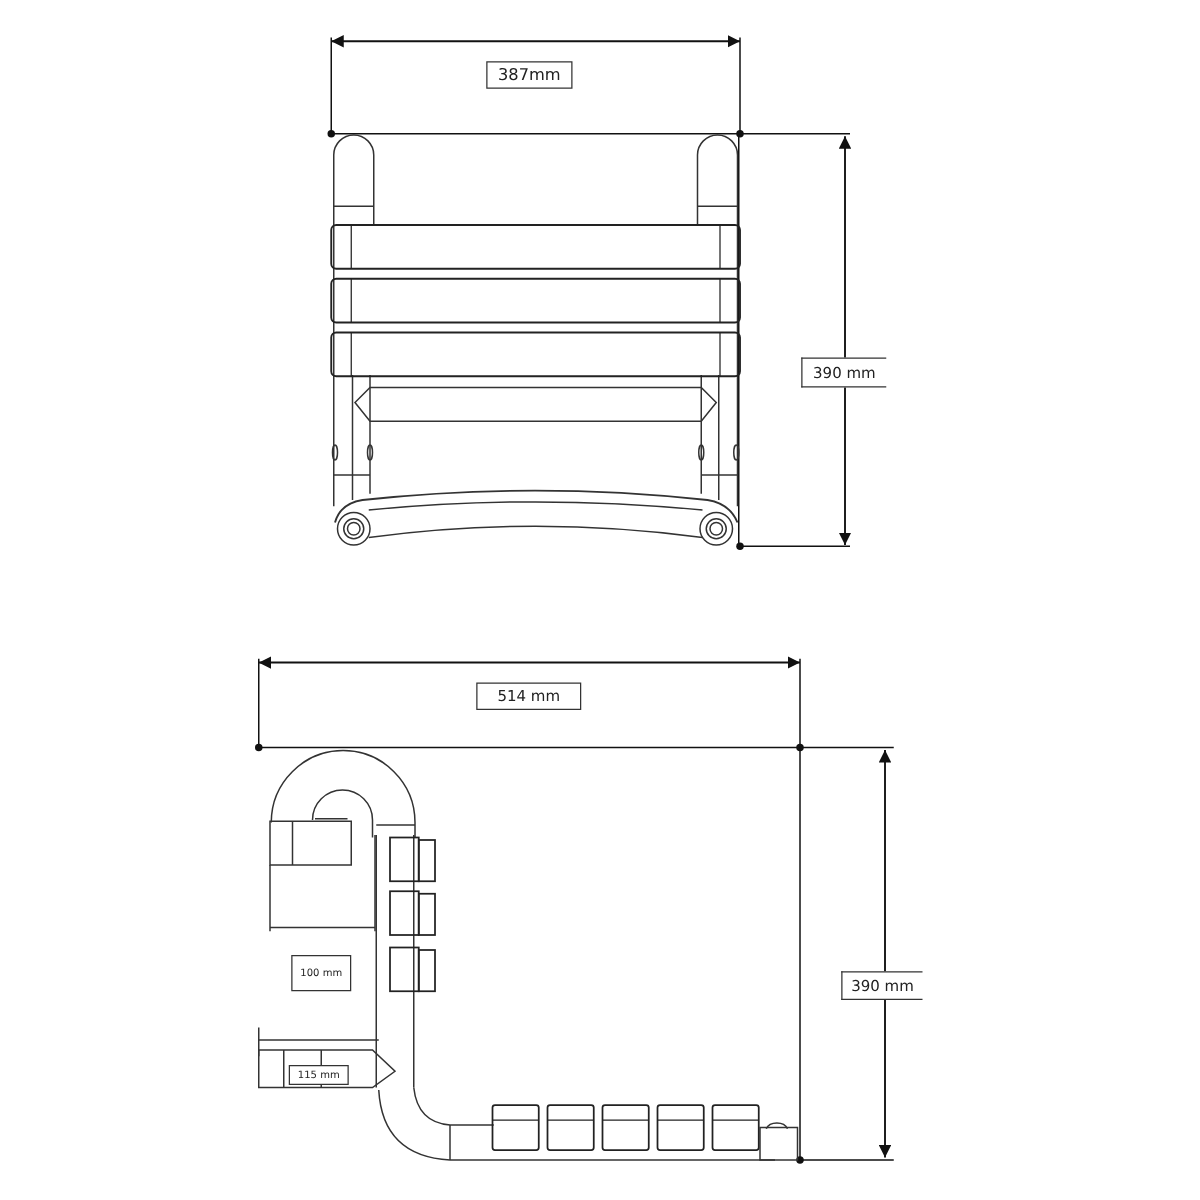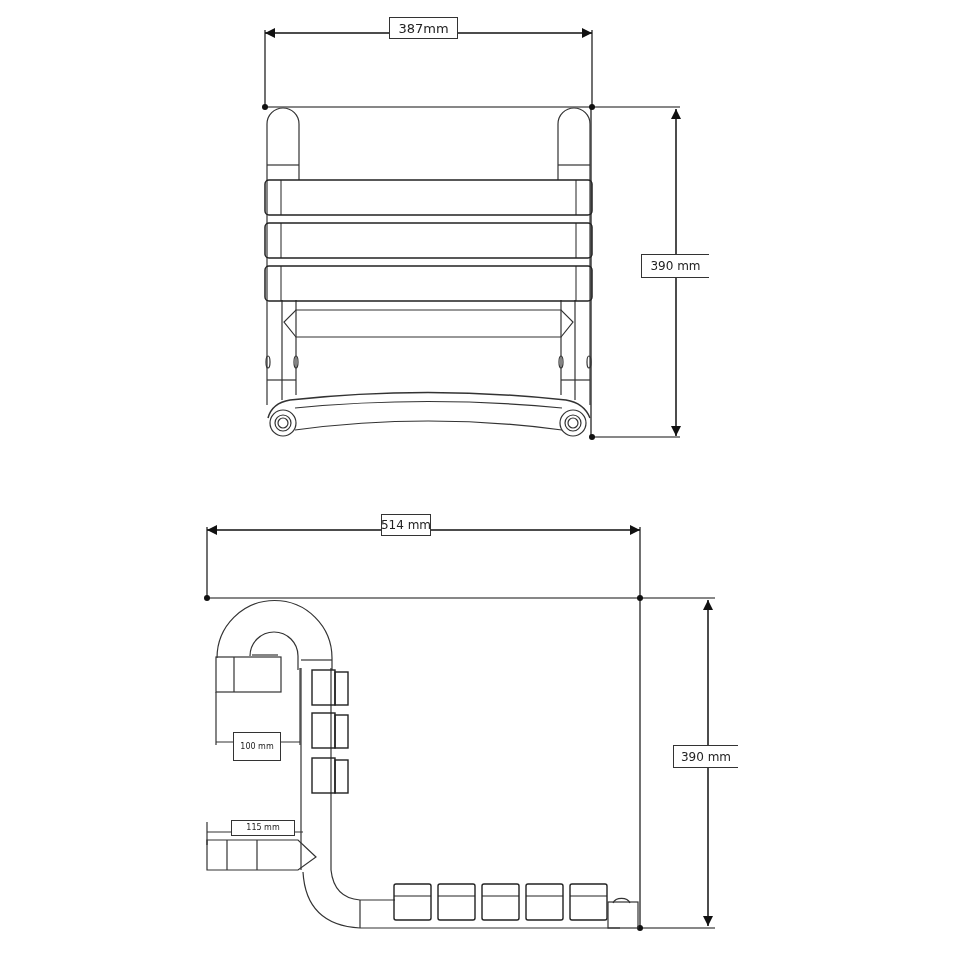--- a/index.html
+++ b/index.html
@@ -1,18 +1,18 @@
 <!DOCTYPE html>
 <html><head>
 <meta charset="utf-8">
 <style>
   html, body { margin: 0; padding: 0; background: #ffffff; }
   body { width: 960px; height: 960px; position: relative; overflow: hidden; font-family: "DejaVu Sans", sans-serif; }
   svg { position: absolute; left: 0; top: 0; }
-  .dim-label { position: absolute; background: #ffffff; border: 1px solid #333; color: #222; font-family: "DejaVu Sans", sans-serif; line-height: 1; box-sizing: border-box; display: flex; align-items: center; justify-content: center; white-space: nowrap; }
+  .dim-label { position: absolute; background: #ffffff; border: 1px solid #333; color: #222; font-family: "DejaVu Sans", sans-serif; line-height: 1; box-sizing: border-box; display: flex; align-items: center; justify-content: center; white-space: nowrap; margin-top: 32px; }
 </style>
 </head>
 <body>
 
 <svg width="960" height="960" viewBox="0 0 960 960" xmlns="http://www.w3.org/2000/svg">
   <defs>
     <marker id="arr" viewBox="0 0 10 10" refX="10" refY="5" markerWidth="10" markerHeight="10" orient="auto-start-reverse" markerUnits="userSpaceOnUse">
       <path d="M0,0 L10,5 L0,10 z" fill="#111"></path>
     </marker>
   </defs>
@@ -139,16 +139,16 @@
       <line x1="570" y1="896" x2="607" y2="896" stroke-width="1"></line>
     </g>
 
     <rect x="608" y="902" width="30" height="26"></rect>
     <path d="M613,903 A9,7 0 0 1 630,903"></path>
   </g>
 </svg>
 
 <div class="dim-label" style="left:389px; top:17px; width:69px; height:22px; font-size:13px;">387mm</div>
 <div class="dim-label" style="left:641px; top:254px; width:68px; height:24px; font-size:12px; border-right:none;">390 mm</div>
-<div class="dim-label" style="left:381px; top:514px; width:50px; height:22px; font-size:12px;text-align:right;">514 mm</div>
+<div class="dim-label" style="left:381px; top:514px; width:84px; height:22px; font-size:12px;text-align:right;">514 mm</div>
 <div class="dim-label" style="left:673px; top:745px; width:65px; height:23px; font-size:12px; border-right:none;">390 mm</div>
 <div class="dim-label" style="left:233px; top:732px; width:48px; height:29px; font-size:8px;">100 mm</div>
-<div class="dim-label" style="left:231px; top:820px; width:64px; height:16px; font-size:8px;">115 mm</div>
+<div class="dim-label" style="left:231px; top:820px; width:48px; height:16px; font-size:8px;">115 mm</div>
 
 </body></html>

